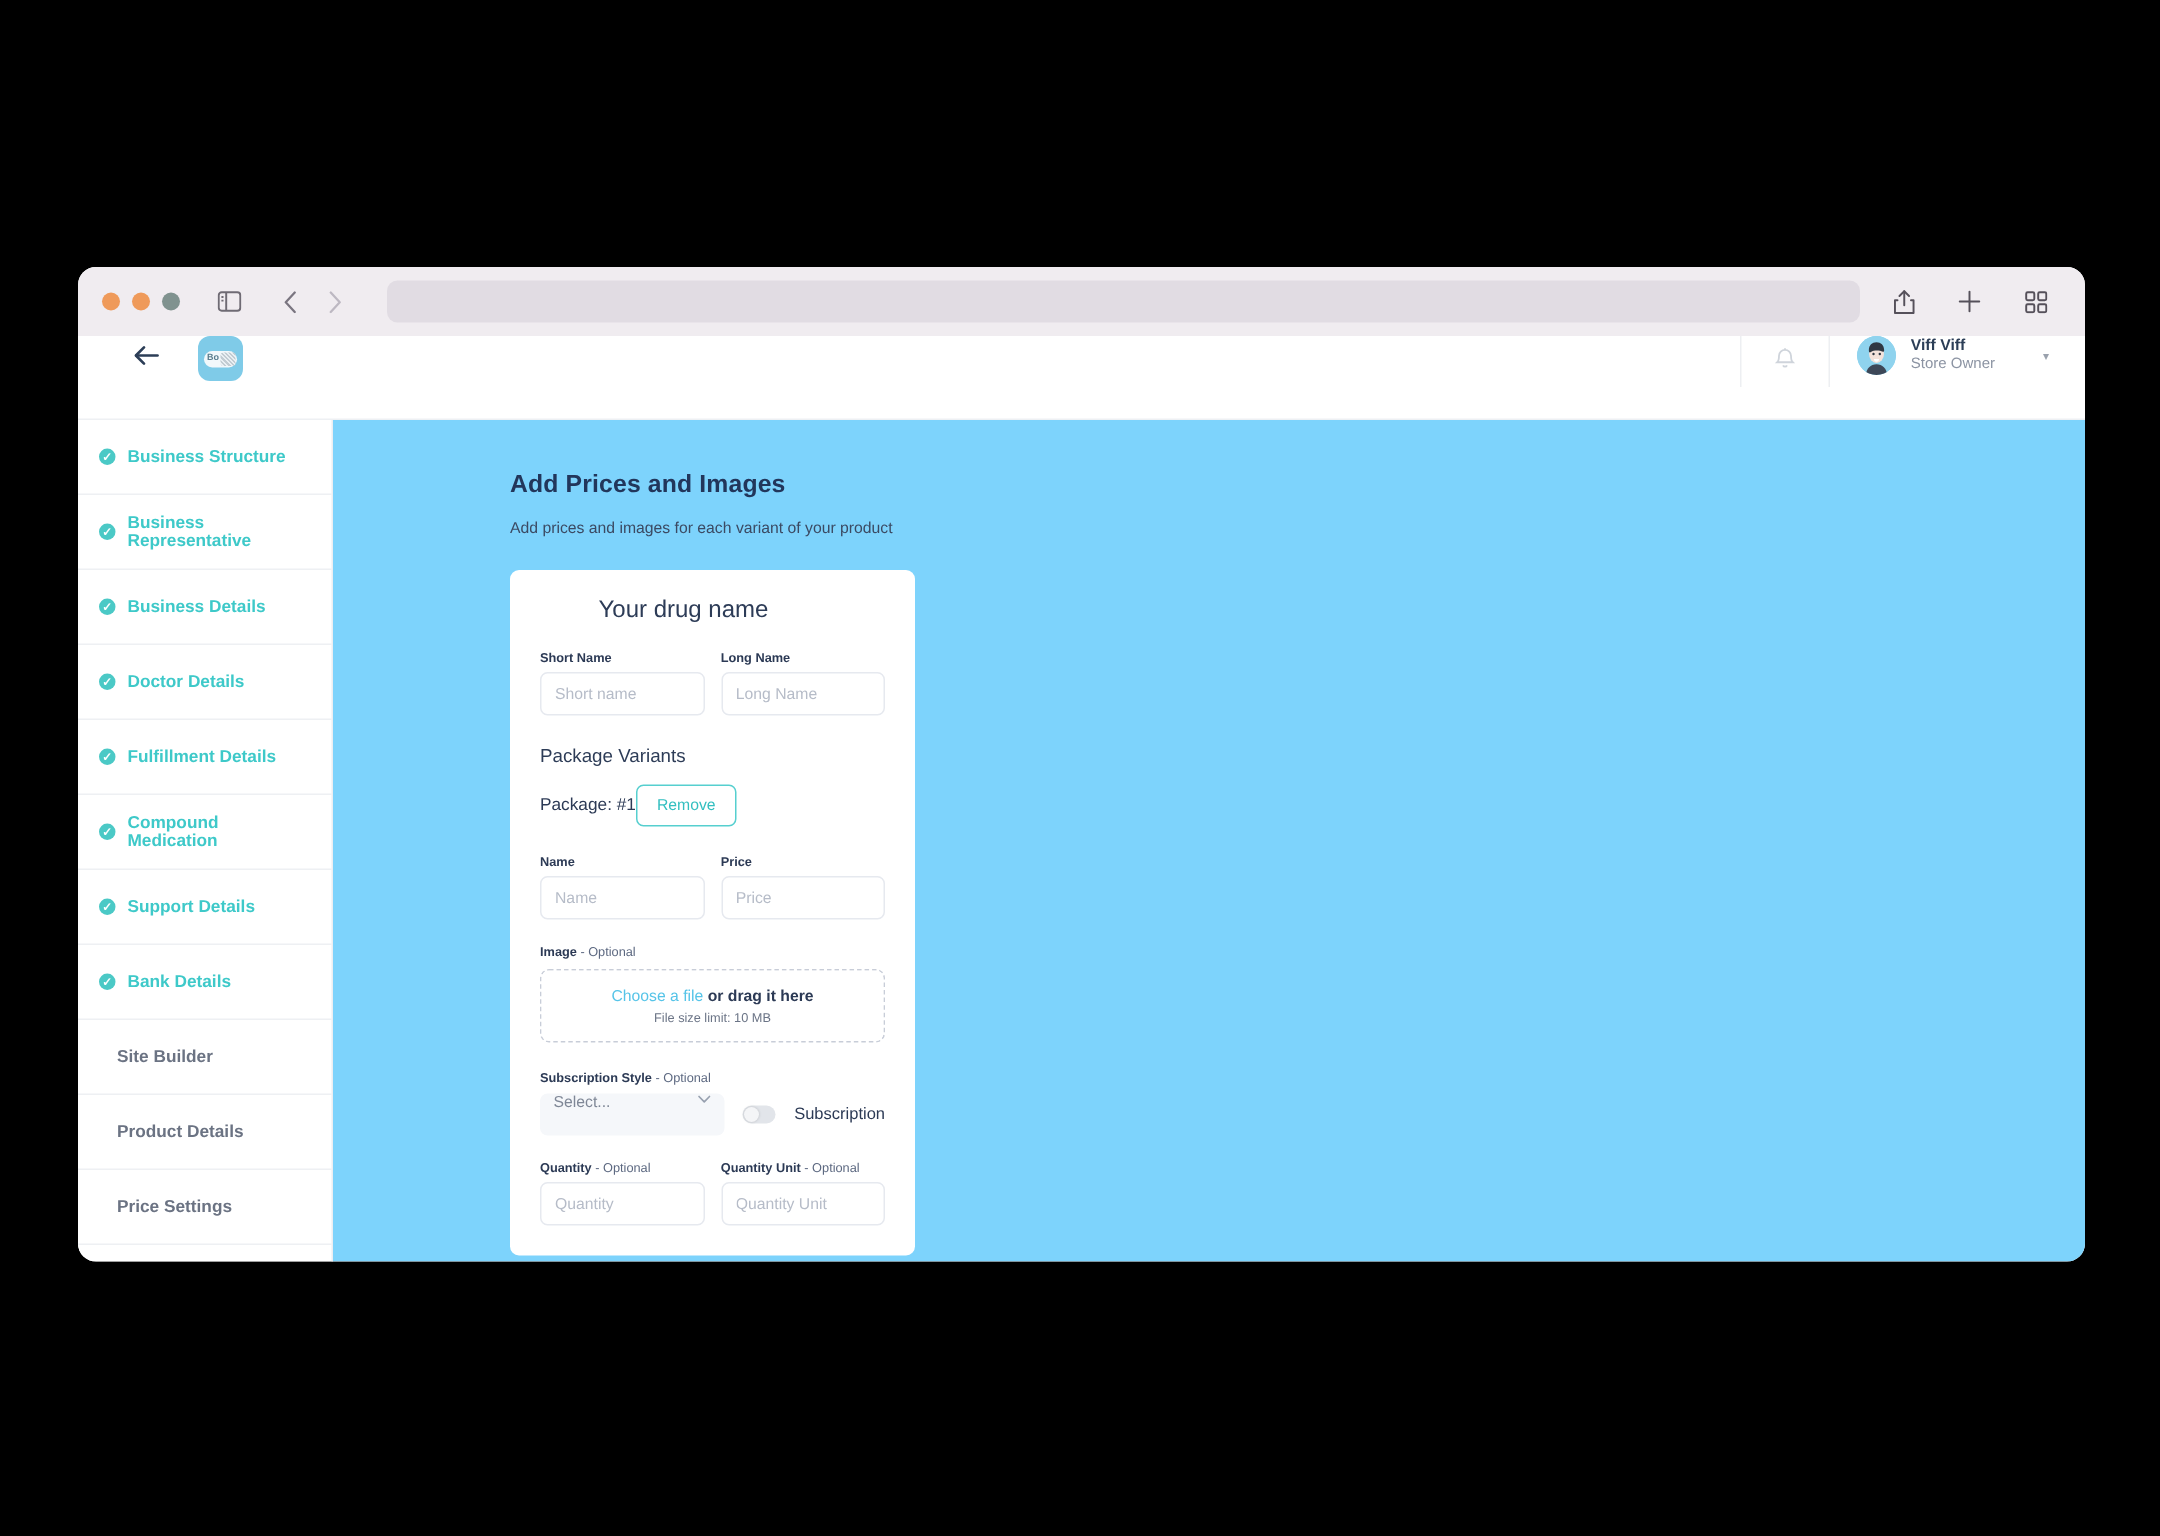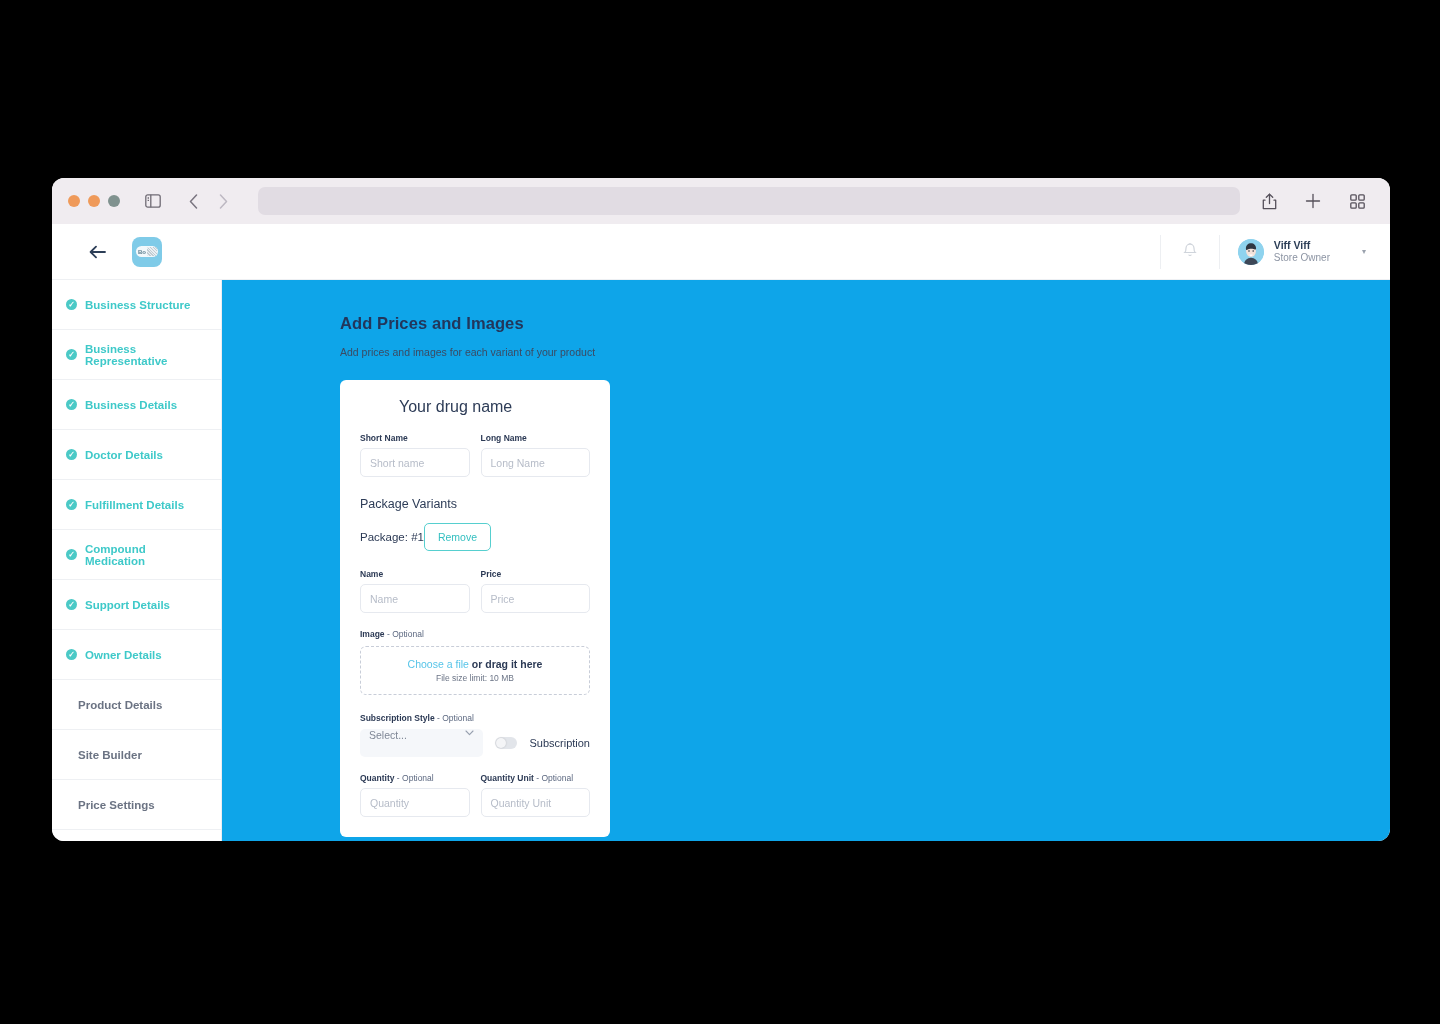--- a/index.html
+++ b/index.html
@@ -54,21 +54,21 @@
     border-radius: 7px;
   }
   .chrome-right { display: flex; align-items: center; gap: 18px; margin-right: 4px; }
   .chrome-right .chrome-btn { color: #55505a; }
 
   
   #app-header {
     height: 56px;
     background: #ffffff;
     display: flex;
-    align-items: center;
+    align-items: flex-start;
     padding: 0 24px 0 32px;
     border-bottom: 1px solid #eef0f3;
   }
   #app-back-arrow {
     width: 26px; height: 26px;
     display: flex; align-items: center; justify-content: center;
     color: #2c3e57;
     margin-right: 22px;
   }
   #app-logo {
@@ -150,21 +150,21 @@
     width: 11px; height: 11px; border-radius: 50%;
     background: #4bc9c6;
     color: #fff;
     display:flex; align-items:center; justify-content:center;
     font-size: 8px; flex-shrink: 0;
     line-height: 1;
   }
 
   #main-content {
     flex: 1;
-    background: #0ea5e9;
+    background: #7dd3fc;
     padding: 34px 0 0 118px;
     overflow: hidden;
   }
   #page-title {
     font-size: 16.5px;
     font-weight: bold;
     color: #22365b;
     letter-spacing: .1px;
   }
   #page-subtitle {
@@ -407,27 +407,27 @@
       <div class="sidebar-item done">
         <span class="check-icon">✓</span>
         <span>Compound Medication</span>
       </div>
       <div class="sidebar-item done">
         <span class="check-icon">✓</span>
         <span>Support Details</span>
       </div>
       <div class="sidebar-item done">
         <span class="check-icon">✓</span>
-        <span>Owner Details</span>
+        <span>Bank Details</span>
+      </div>
+      <div class="sidebar-item pending">
+        <span>Site Builder</span>
       </div>
       <div class="sidebar-item pending">
         <span>Product Details</span>
-      </div>
-      <div class="sidebar-item pending">
-        <span>Site Builder</span>
       </div>
       <div class="sidebar-item pending">
         <span>Price Settings</span>
       </div>
     </nav>
 
     <main id="main-content">
       <h1 id="page-title">Add Prices and Images</h1>
       <p id="page-subtitle">Add prices and images for each variant of your product</p>
 

